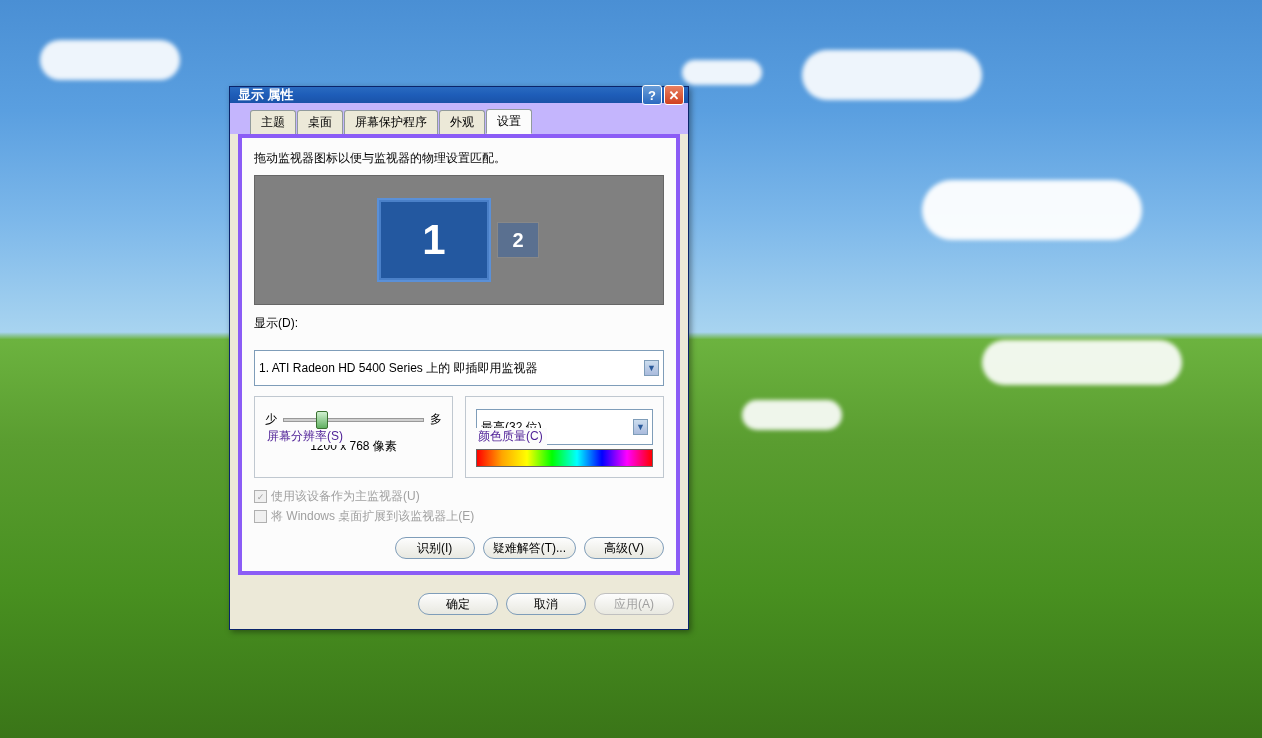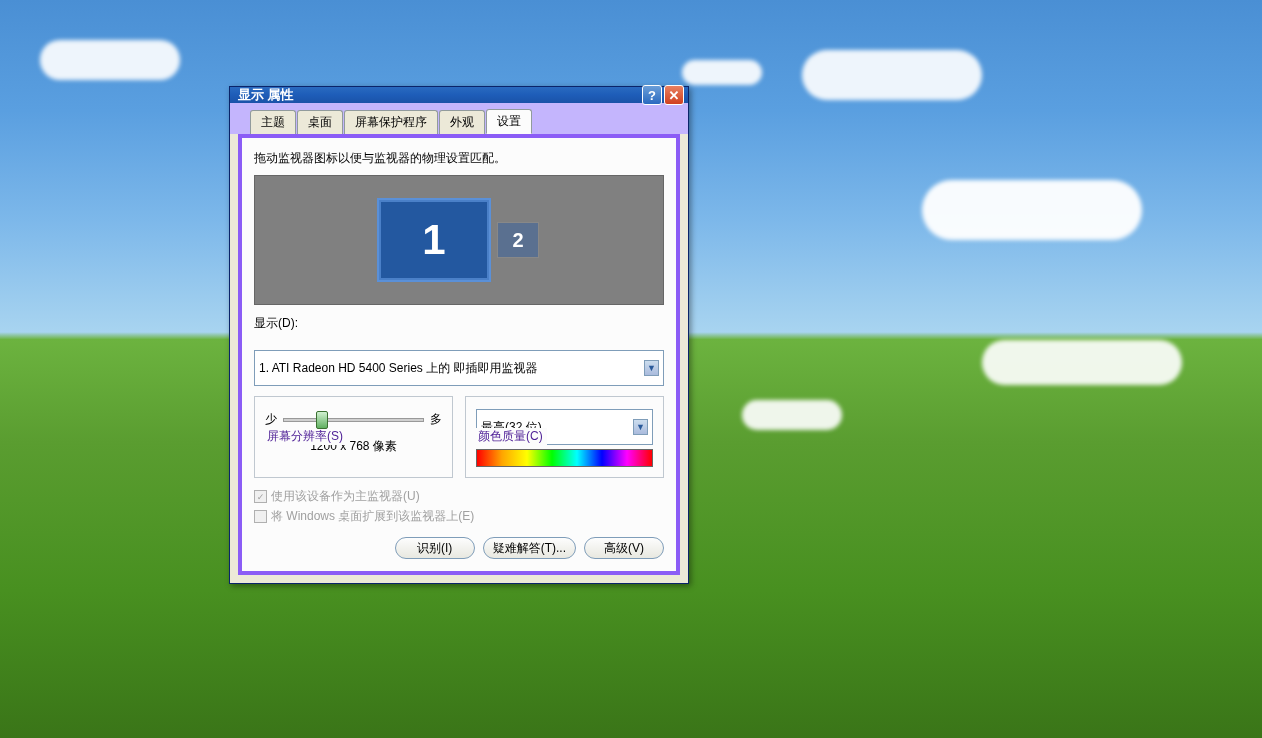--- a/index.html
+++ b/index.html
@@ -246,14 +246,19 @@
       </div>
     </div>
 
     <div class="btn-row">
       <div class="btn">识别(I)</div>
       <div class="btn">疑难解答(T)...</div>
       <div class="btn">高级(V)</div>
     </div>
   </div>
 
+  <div class="dialog-footer">
+    <div class="btn">确定</div>
+    <div class="btn">取消</div>
+    <div class="btn disabled">应用(A)</div>
+  </div>
 
 </div>
 
 </body></html>

